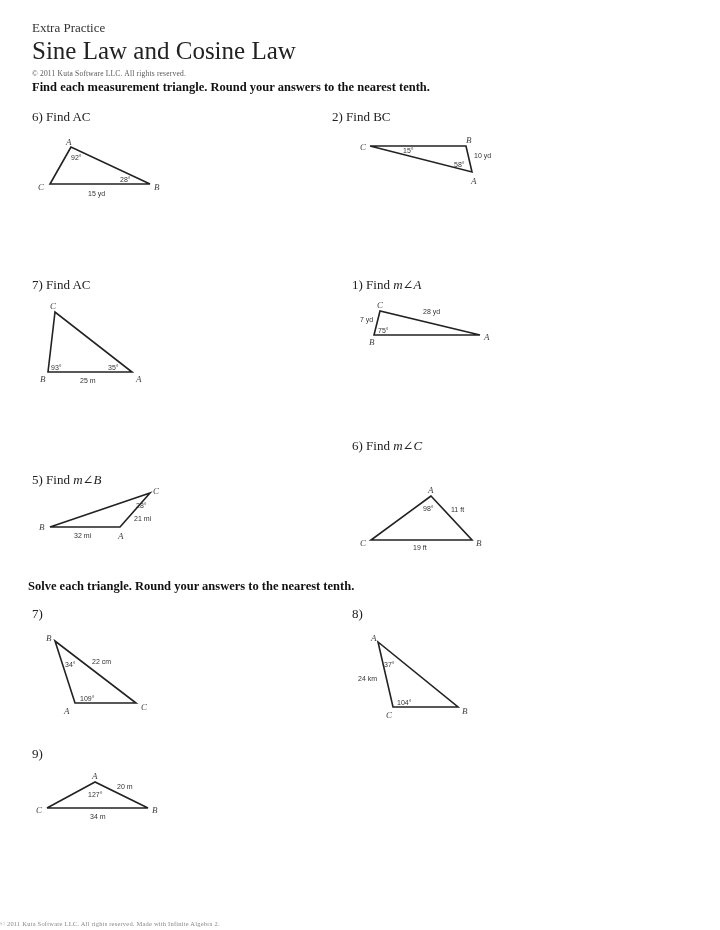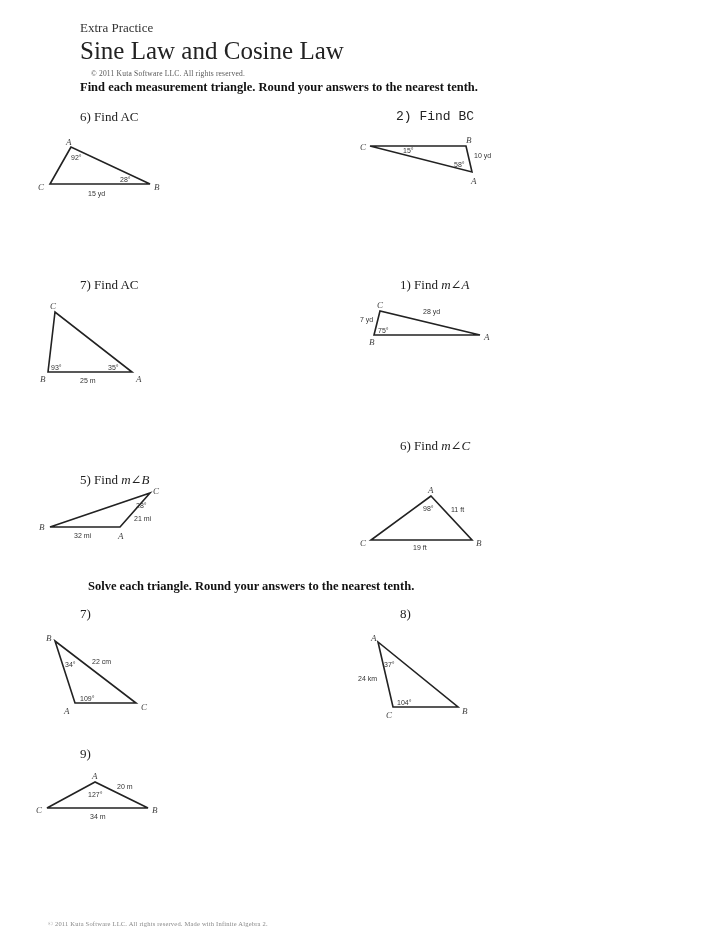--- a/index.html
+++ b/index.html
@@ -1,23 +1,23 @@
 <!DOCTYPE html>
 <html><head>
 <meta charset="utf-8">
 <style>
   html, body { margin:0; padding:0; background:#ffffff; }
   body { width:720px; height:930px; position:relative; overflow:hidden; color:#1a1a1a;
          font-family:"Liberation Serif", "DejaVu Serif", serif; }
-  .abs { position:absolute;margin-left:48px; }
+  .abs { position:absolute; }
   .hdr-small { left:32px; top:20px; font-size:13px; color:#333; }
   .title { left:32px; top:37px; font-size:25px; color:#222; }
-  .copyright { left:43px; top:69px; font-size:7.5px; color:#555; letter-spacing:0.2px;text-align:right; }
+  .copyright { left:32px; top:69px; font-size:7.5px; color:#555; letter-spacing:0.2px;text-align:right; }
   .instr { left:32px; top:80px; font-size:12.5px; font-weight:bold; color:#111; }
-  .instr2 { left:40px; top:579px; font-size:12.5px; font-weight:bold; color:#111; }
+  .instr2 { left:28px; top:579px; font-size:12.5px; font-weight:bold; color:#111; }
   .qlabel { font-size:13px; color:#222; }
   .qlabel i { font-style:italic; }
   svg.fig { position:absolute; overflow:visible; }
   svg text { font-family:"Liberation Sans", "DejaVu Sans", sans-serif; fill:#333; }
   svg text.vtx { font-family:"Liberation Serif", serif; font-style:italic; font-size:9px; fill:#444; }
   svg text.meas { font-size:7px; }
   .footer { left:0px; top:920px; font-size:6.5px; color:#888; letter-spacing:0.2px; }
 </style>
 </head>
 <body>
@@ -31,21 +31,21 @@
 <svg class="fig" style="left:0;top:0;" width="720" height="930">
   <polygon points="71,147 50,184 150,184" fill="none" stroke="#222" stroke-width="1.6"></polygon>
   <text class="vtx" x="66" y="145">A</text>
   <text class="vtx" x="38" y="190">C</text>
   <text class="vtx" x="154" y="190">B</text>
   <text class="meas" x="71" y="160">92°</text>
   <text class="meas" x="120" y="182">28°</text>
   <text class="meas" x="88" y="196">15 yd</text>
 </svg>
 
-<div class="abs qlabel" style="left:348px;top:109px;font-family:Liberation Mono, monospace;">2)  Find BC</div>
+<div class="abs qlabel" style="left:332px;top:109px;">2)  Find BC</div>
 <svg class="fig" style="left:0;top:0;" width="720" height="930">
   <polygon points="370,146 466,146 472,172" fill="none" stroke="#222" stroke-width="1.6"></polygon>
   <text class="vtx" x="360" y="150">C</text>
   <text class="vtx" x="466" y="143">B</text>
   <text class="vtx" x="471" y="184">A</text>
   <text class="meas" x="403" y="153">15°</text>
   <text class="meas" x="454" y="167">58°</text>
   <text class="meas" x="474" y="158">10 yd</text>
 </svg>
 

